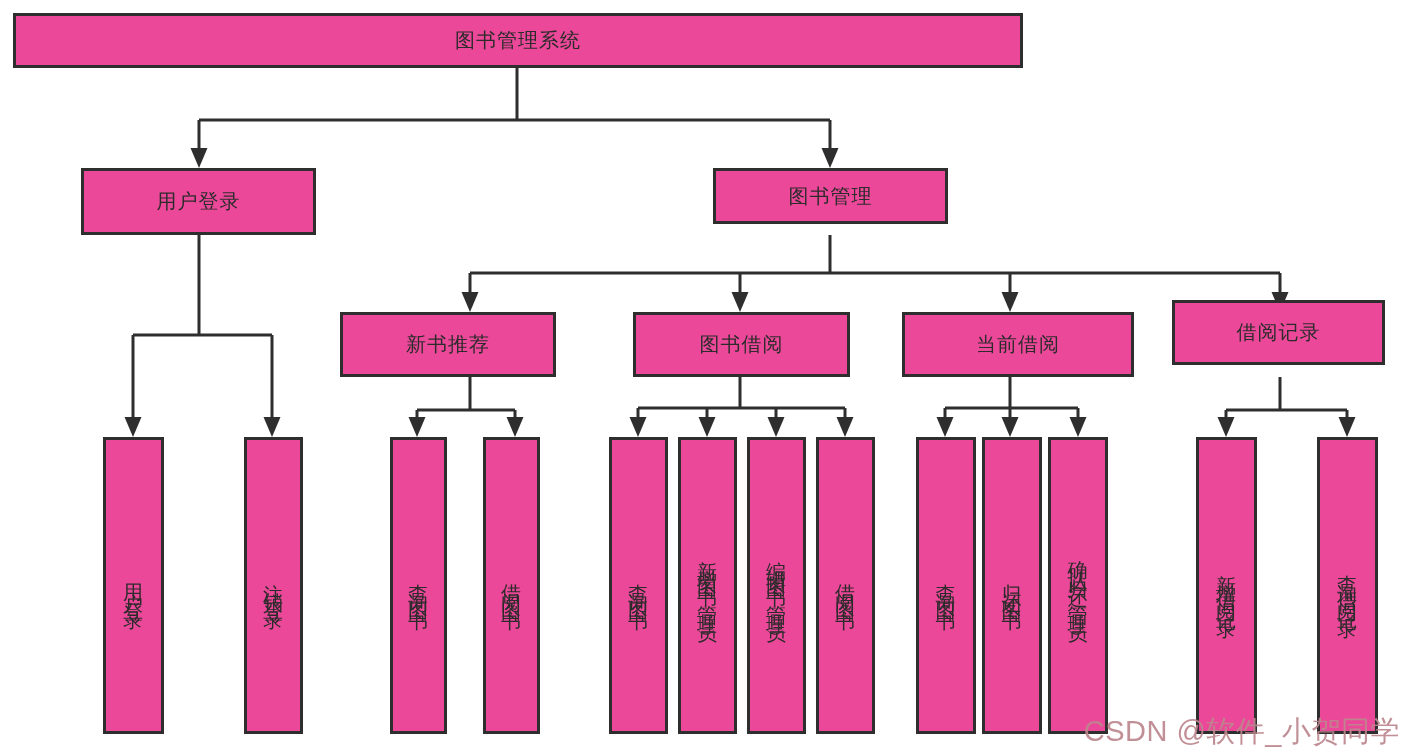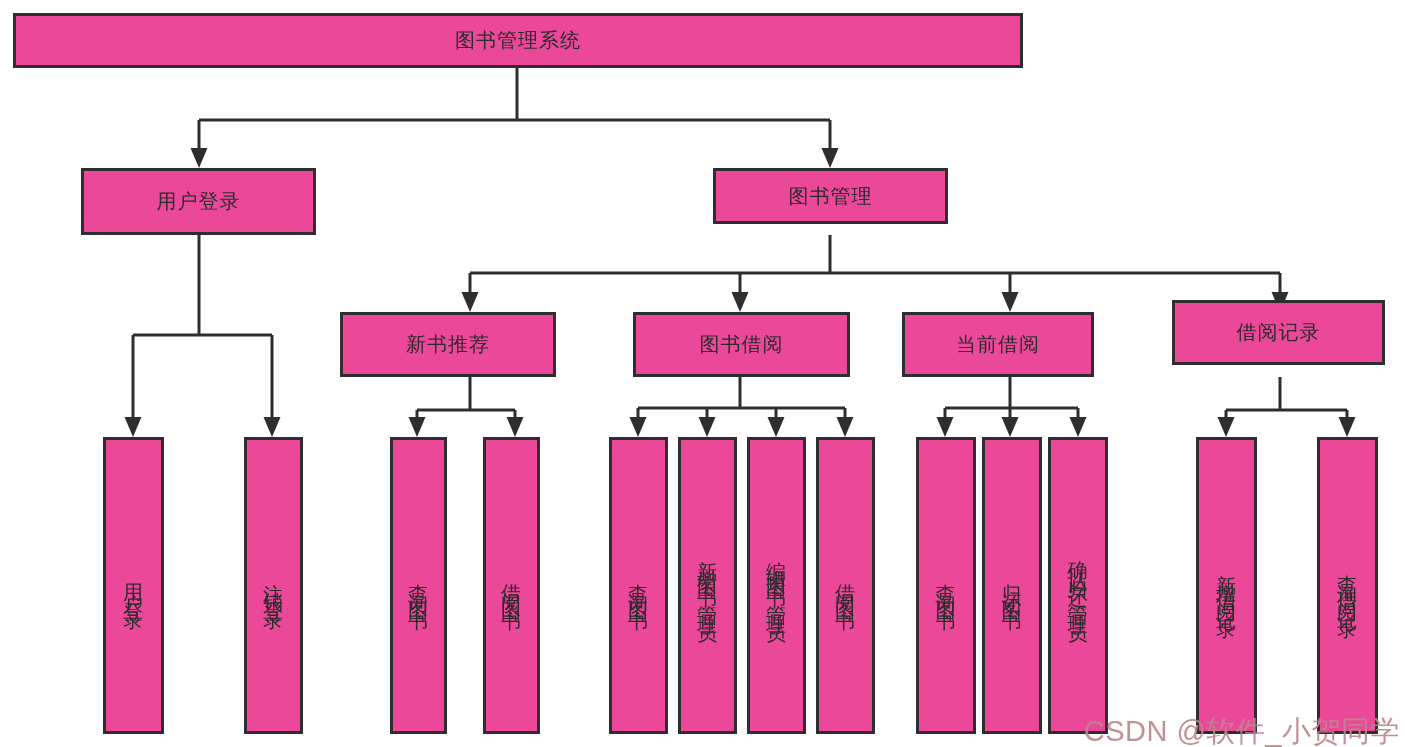--- a/index.html
+++ b/index.html
@@ -107,21 +107,21 @@
   <div class="node h" style="left:713px;top:168px;width:235px;height:56px">
     <span>图书管理</span>
   </div>
 
   <div class="node h" style="left:340px;top:312px;width:216px;height:65px">
     <span>新书推荐</span>
   </div>
   <div class="node h" style="left:633px;top:312px;width:217px;height:65px">
     <span>图书借阅</span>
   </div>
-  <div class="node h" style="left:902px;top:312px;width:192px;height:65px">
+  <div class="node h" style="left:902px;top:312px;width:232px;height:65px">
     <span>当前借阅</span>
   </div>
   <div class="node h" style="left:1172px;top:300px;width:213px;height:65px">
     <span>借阅记录</span>
   </div>
 
   <div class="node v" style="left:103px;top:437px;width:61px;height:297px">
     <span>用户登录</span>
   </div>
   <div class="node v" style="left:244px;top:437px;width:59px;height:297px">

